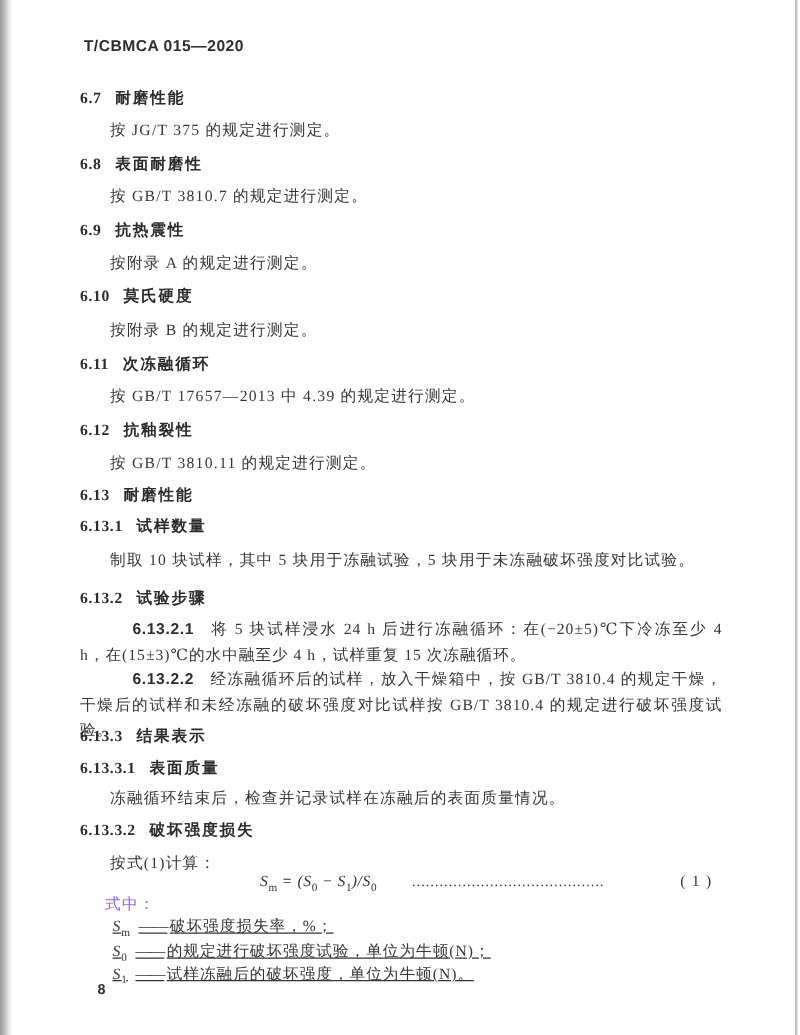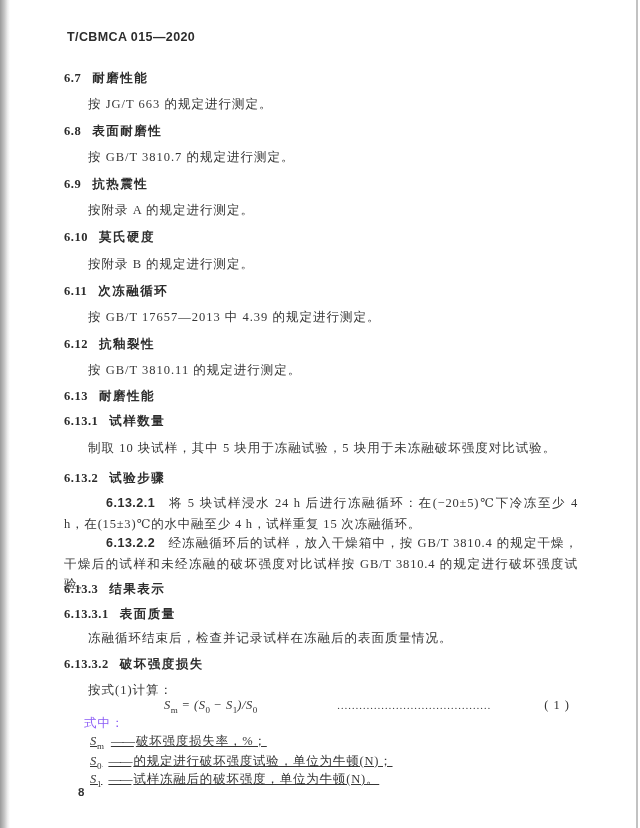--- a/index.html
+++ b/index.html
@@ -13,21 +13,21 @@
   }
   
   .left-edge{
     position:absolute;left:0;top:0;bottom:0;width:10px;
     background:linear-gradient(to right,#9a9a9a 0%,#c7c7c7 45%,#ececec 75%,#ffffff 100%);
   }
   .right-edge{
     position:absolute;left:636px;top:0;bottom:0;width:2px;
     background:#c2c2c2;
   }
-  .block{position:absolute;left:64px;white-space:nowrap;text-align:center;}
+  .block{position:absolute;left:64px;white-space:nowrap;}
   .page-header{
     top:30px;left:67px;
     font-family:"Liberation Sans","DejaVu Sans",sans-serif;
     font-weight:bold;font-size:12.5px;color:#2d2d2d;letter-spacing:0.4px;
   }
   .heading{
     font-family:Liberation Serif, serif;
     font-weight:bold;font-size:12.5px;color:#2c2c2c;
   }
   .heading .num{margin-right:11px;letter-spacing:0.5px;}
@@ -41,21 +41,21 @@
     text-align:justify;letter-spacing:0.8px;
   }
   .npara .np-num{
     font-family:"Liberation Sans","DejaVu Sans",sans-serif;
     font-weight:bold;color:#2c2c2c;margin-right:13px;letter-spacing:0.5px;margin-left:42px;
   }
   .formula-row{
     left:88px;width:482px;display:flex;align-items:baseline;
     font-size:12.5px;color:#333;
   }
-  .formula-expr{margin-left:76px;font-style:italic;letter-spacing:0.5px;}
+  .formula-expr{margin-left:120px;font-style:italic;letter-spacing:0.5px;}
   .formula-expr sub{font-size:9px;font-style:normal;letter-spacing:0;}
   .leader{
     flex:1 1 auto;overflow:hidden;height:16px;
     margin-left:28px;margin-right:2px;
     font-style:normal;font-size:11px;color:#3a3a3a;white-space:nowrap;
   }
   .formula-label{font-style:normal;letter-spacing:1px;}
   .where-label{left:84px;font-size:12.5px;color:#8b5cf6;letter-spacing:1px;}
   .definition{
     left:90px;font-size:12.5px;color:#363636;letter-spacing:0.8px;text-decoration:underline;
@@ -73,21 +73,21 @@
 <body>
 
 <div class="left-edge"></div>
 <div class="right-edge"></div>
 
 <div class="block page-header">T/CBMCA 015—2020</div>
 
 <div class="block heading" style="top:70px">
   <span class="num">6.7</span><span class="ttl">耐磨性能</span>
 </div>
-<div class="block para" style="top:96px">按 JG/T 663 的规定进行测定。</div>
+<div class="block para" style="top:96px">按 JG/T 375 的规定进行测定。</div>
 
 <div class="block heading" style="top:123px">
   <span class="num">6.8</span><span class="ttl">表面耐磨性</span>
 </div>
 <div class="block para" style="top:149px">按 GB/T 3810.7 的规定进行测定。</div>
 
 <div class="block heading" style="top:176px">
   <span class="num">6.9</span><span class="ttl">抗热震性</span>
 </div>
 <div class="block para" style="top:202px">按附录 A 的规定进行测定。</div>

